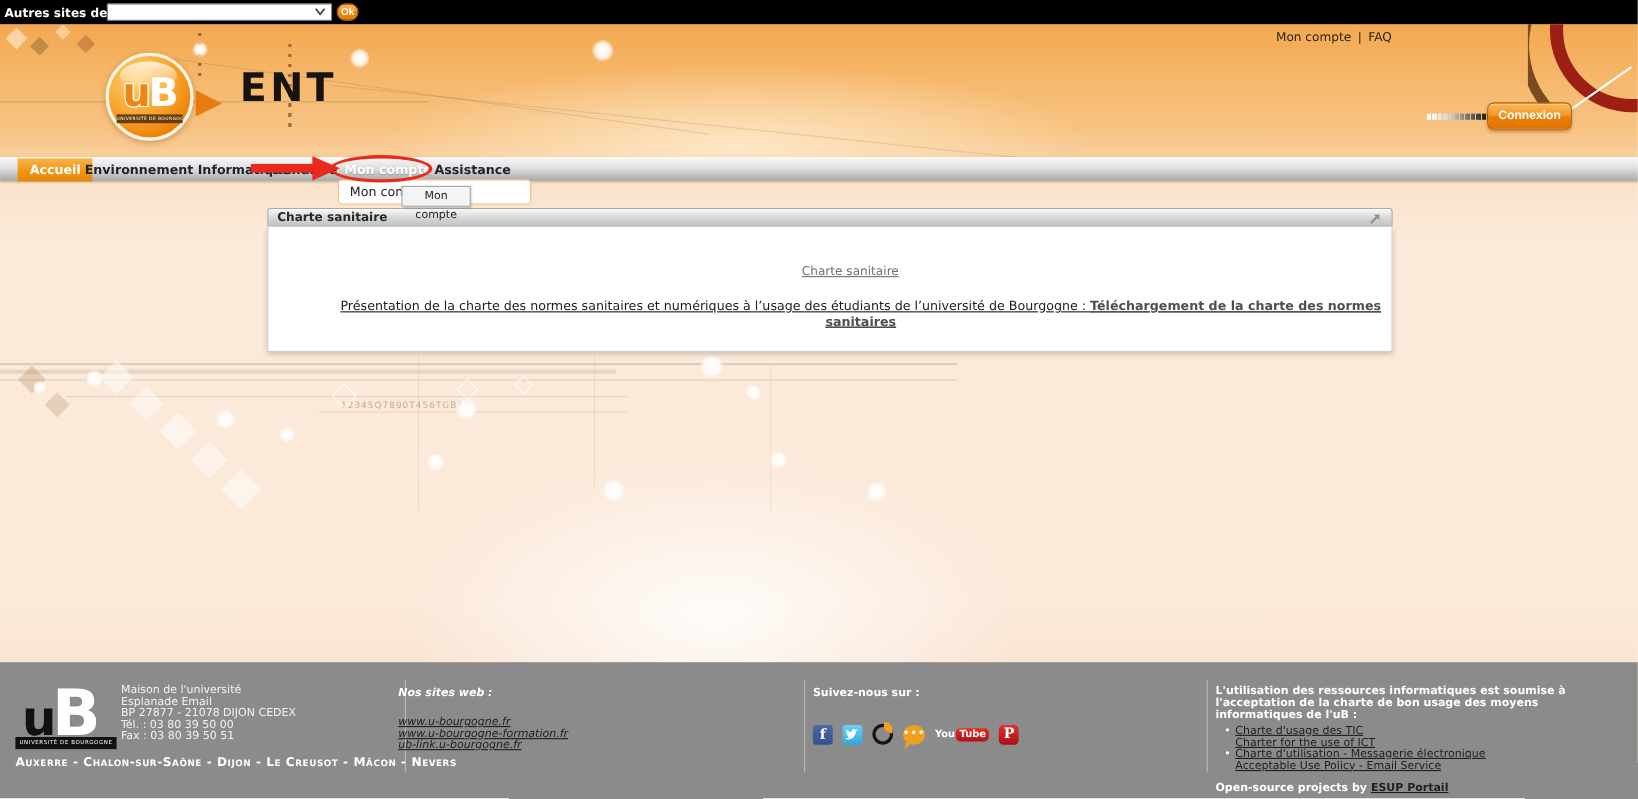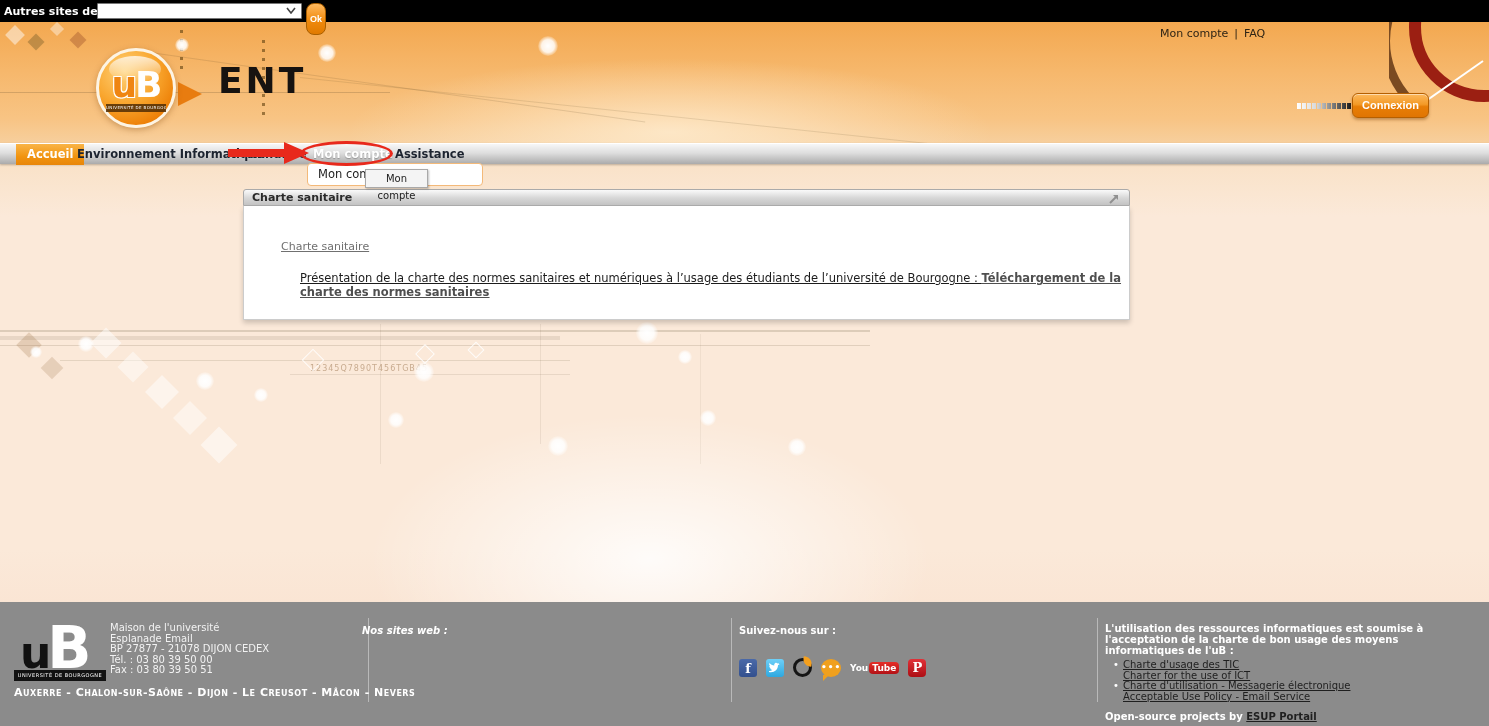--- a/index.html
+++ b/index.html
@@ -6,21 +6,21 @@
   body { font-family:"DejaVu Sans", sans-serif; background:#fff; }
   .page { position:relative; width:1489px; height:726px; overflow:hidden; background:#fbe8d7; }
 
   
   .topbar { position:absolute; left:0; top:0; width:100%; height:22px; background:#000; z-index:40; }
   .topbar-label { position:absolute; left:4px; top:5px; color:#fff; font-size:11px; font-weight:bold; }
   .site-select { position:absolute; left:97px; top:3px; width:205px; height:16px; background:#fff;
                  border:1px solid #777; font-size:11px; color:#222; appearance:none; -webkit-appearance:none;
                  padding:0 18px 0 4px; border-radius:1px; }
   .select-chevron { position:absolute; left:286px; top:7px; width:10px; height:7px; pointer-events:none; }
-  .ok-btn { position:absolute; left:306px; top:3px; width:20px; height:32px; border-radius:8px;
+  .ok-btn { position:absolute; left:306px; top:3px; width:20px; height:16px; border-radius:8px;
             background:linear-gradient(180deg,#ffb95e 0%,#f08a0e 55%,#e07a00 100%);
             border:1px solid #aa5f00; color:#fff; font-size:9px; font-weight:bold; line-height:13px;
             text-align:center; cursor:pointer; }
 
   
   .header { position:absolute; left:0; top:22px; width:100%; height:121px; overflow:hidden;
             background:linear-gradient(180deg,#f3a850 0%,#f6b76b 40%,#f8c484 80%,#f7cf9d 100%); }
   .header-glow { position:absolute; left:320px; top:30px; width:700px; height:160px; pointer-events:none;
             background:radial-gradient(ellipse at center, rgba(255,240,215,0.75) 0%, rgba(255,240,215,0) 65%); }
   .deco-line { position:absolute; background:rgba(90,70,40,0.45); pointer-events:none; }
@@ -93,21 +93,21 @@
   .tooltip { position:absolute; left:365px; top:169px; width:63px; height:19px; background:#f4f4f4;
              border:1px solid #a9a9a9; box-shadow:1px 1px 2px rgba(0,0,0,0.25); z-index:35;
              font-size:10px; color:#222; text-align:center; line-height:17px; }
   .annot-ellipse { position:absolute; left:300px; top:141px; width:93px; height:25px; border:3.5px solid #e8291c;
                    border-radius:50%; z-index:32; pointer-events:none; }
   .annot-arrow-body { position:absolute; left:228px; top:149px; width:57px; height:8px; background:#e8291c; z-index:32; pointer-events:none; }
   .annot-arrow-head { position:absolute; left:284px; top:142px; width:0; height:0; z-index:32; pointer-events:none;
                       border-left:25px solid #e8291c; border-top:11px solid transparent; border-bottom:11px solid transparent; }
 
   
-  .panel { position:absolute; left:243px; top:25px; width:887px; z-index:10; }
+  .panel { position:absolute; left:243px; top:25px; width:1023px; z-index:10;text-align:center; }
   .panel-header { height:17px; background:linear-gradient(180deg,#fafafa 0%,#d6d6d6 55%,#c3c3c3 100%);
                   border:1px solid #aaa; border-radius:3px 3px 0 0; position:relative; }
   .panel-title { position:absolute; left:8px; top:1px; font-size:11px; font-weight:bold; color:#2a2a2a; }
   .panel-pin { position:absolute; right:8px; top:2px; width:13px; height:13px; cursor:pointer; }
   .panel-body { height:114px; background:#fff; border:1px solid #ccc; border-top:none;
                 box-shadow:0 3px 5px rgba(0,0,0,0.18); padding:29px 0 0 37px; }
   .panel-link { font-size:11px; color:#707070; text-decoration:underline; cursor:pointer; }
   .panel-par { margin:17px 0 0 19px; font-size:11.5px; color:#1c1c1c;text-decoration:underline; }
   .panel-par-link { font-weight:bold; color:#4f4f4f; text-decoration:underline; cursor:pointer; }
 
@@ -295,20 +295,25 @@
       <div>Maison de l'université</div>
       <div>Esplanade Email</div>
       <div>BP 27877 - 21078 DIJON CEDEX</div>
       <div>Tél. : 03 80 39 50 00</div>
       <div>Fax : 03 80 39 50 51</div>
     </div>
     <div class="fcities">Auxerre - Chalon-sur-Saône - Dijon - Le Creusot - Mâcon - Nevers</div>
 
     <div class="fsites">
       <div class="fheading">Nos sites web :</div>
+      <div class="links">
+        <a class="flink">www.u-bourgogne.fr</a><br>
+        <a class="flink">www.u-bourgogne-formation.fr</a><br>
+        <a class="flink">ub-link.u-bourgogne.fr</a>
+      </div>
     </div>
 
     <div class="fsocial">
       <div class="fheading">Suivez-nous sur :</div>
       <div class="social-row">
         <div class="ic ic-fb">f</div>
         <div class="ic ic-tw">
           <svg viewBox="0 0 18 18" width="18" height="18">
               <path d="M3 13c5 1 9-2 9-7 .6-.2 1.3-.6 1.6-1.1l-1.4.2c.5-.4.9-.9 1-1.4-.5.3-1.1.6-1.7.7C10.9 3.7 9.8 3.5 9 4.2c-.7.6-1 1.4-.7 2.3-1.9-.1-3.6-1-4.8-2.4-.6 1.1-.3 2.4.7 3.1l-1-.3c0 1.1.8 2.1 1.9 2.3l-1 .1c.4 1 1.3 1.6 2.3 1.6-1 .8-2.2 1.2-3.4 1.1z" fill="#fff"></path>
             </svg>

